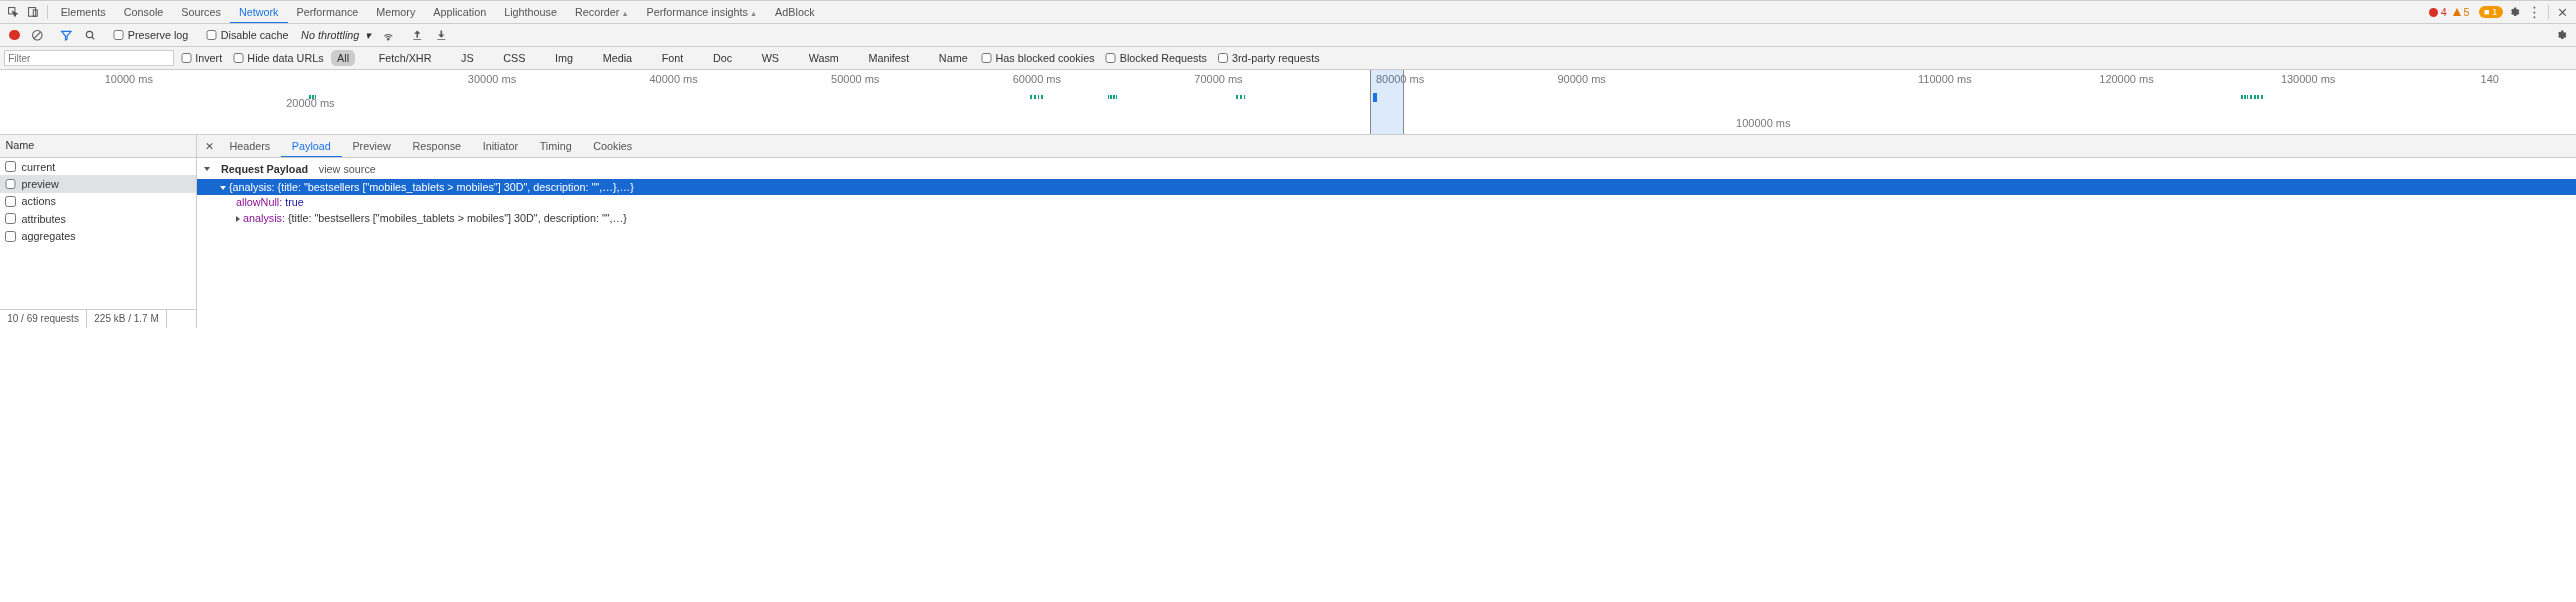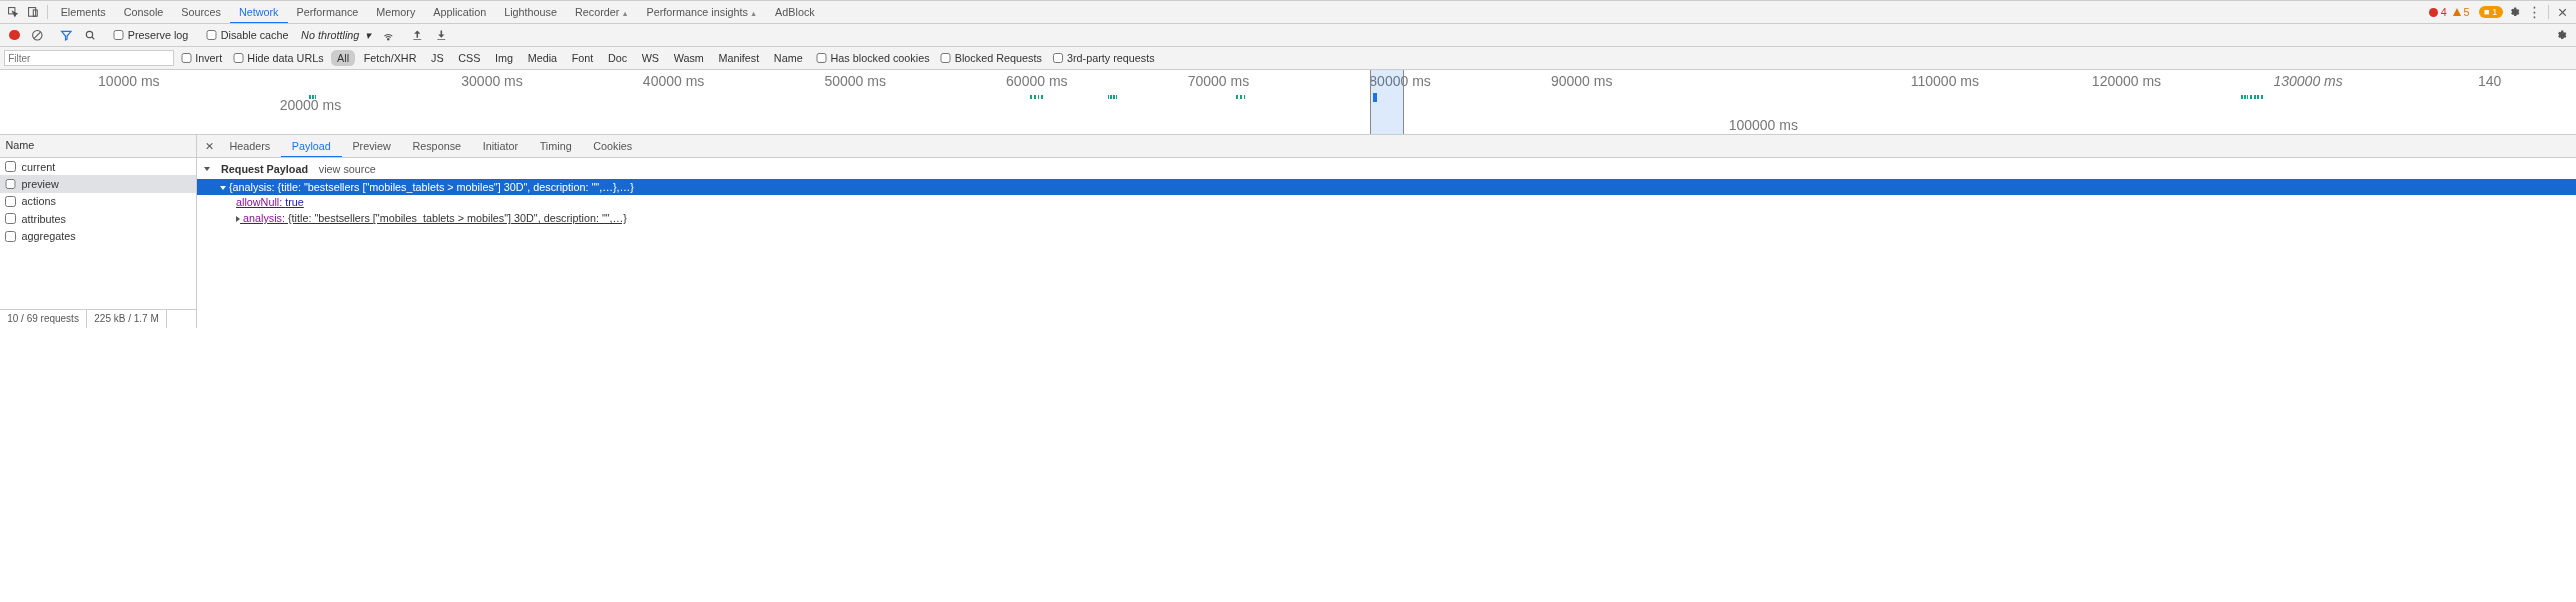--- a/index.html
+++ b/index.html
@@ -30,21 +30,21 @@
 .select-plain { border: none; background: transparent; padding: 1.8px 3.6px; color: #333; font-style: italic; }
 
 
 .filter-bar { display: flex; align-items: center; height: 23px; background: #f3f3f3; border-bottom: 0.9px solid #ccc; padding: 0 3.6px; gap: 3.6px; }
 .filter-input { width: 170px; height: 16px; border: 0.9px solid #ccc; padding: 0.9px 3.6px; font-size: 10px; }
 .type-btn { padding: 1.8px 6.3px; border-radius: 5.4px; cursor: pointer; color: #333; }
 .type-btn.active { background: #ccc; }
 
 
 .timeline { position: relative; height: 65px; border-bottom: 0.9px solid #ccc; background: #fff; overflow: hidden; }
-.tick { position: absolute; top: 2.7px; font-size: 14px; color: #777; transform: translateX(-50%); }
+.tick { position: absolute; top: 2.7px; font-size: 11px; color: #777; transform: translateX(-50%); }
 .scrub { position: absolute; top: 0; bottom: 0; background: rgba(26,115,232,0.15); border-left: 0.9px solid #888; border-right: 0.9px solid #888; }
 .dotrow { position: absolute; top: 25px; height: 3.6px; }
 .dot { position: absolute; width: 1.8px; height: 3.6px; background: #14a37f; }
 
 
 .main { flex: 1; display: flex; overflow: hidden; }
 
 
 .req-list { width: 197px; border-right: 0.9px solid #ccc; display: flex; flex-direction: column; background: #fff; }
 .req-header { height: 23px; padding: 3.6px 5.4px; border-bottom: 0.9px solid #ccc; font-weight: normal; background: #f3f3f3; color: #333; }
@@ -66,21 +66,21 @@
 .section-head { display: flex; align-items: center; gap: 10.8px; padding: 4.5px 7.2px; }
 .section-head b { font-family: -apple-system, Arial, sans-serif; }
 .section-head a { color: #555; font-family: -apple-system, Arial, sans-serif; cursor: pointer; }
 .tri { display: inline-block; width: 0; height: 0; border-style: solid; vertical-align: middle; }
 .tri-down { border-width: 4.5px 3.6px 0 3.6px; border-color: #555 transparent transparent transparent; }
 .tri-right { border-width: 3.6px 0 3.6px 4.5px; border-color: transparent transparent transparent #555; }
 .row { padding: 1.8px 7.2px 1.8px 23px; white-space: nowrap; }
 .row.sel { background: #1868d1; color: #fff; }
 .row .k { color: #881391; }
 .row .v { color: #1a1aa6; }
-.indent1 { padding-left: 39px; text-decoration: underline; }
+.indent1 { padding-left: 39px; }
 
 svg { width: 12.6px; height: 12.6px; }
 </style>
 </head>
 <body>
 
 <div class="devtools">
 
   <div class="tab-bar">
     <div class="icon-btn">
@@ -191,21 +191,21 @@
   <div class="filter-bar">
     <input class="filter-input" placeholder="Filter" style="">
     <label class="checkbox-wrap">
         <input type="checkbox" style="">
         <span>Invert</span>
       </label>
     <label class="checkbox-wrap">
         <input type="checkbox" style="">
         <span>Hide data URLs</span>
       </label>
-    <div id="type-btns" style="display:flex;gap:2px">
+    <div id="type-btns" style="display:flex;gap:17px">
         <div class="type-btn active">All</div>
         <div class="type-btn">Fetch/XHR</div>
         <div class="type-btn">JS</div>
         <div class="type-btn">CSS</div>
         <div class="type-btn">Img</div>
         <div class="type-btn">Media</div>
         <div class="type-btn">Font</div>
         <div class="type-btn">Doc</div>
         <div class="type-btn">WS</div>
         <div class="type-btn">Wasm</div>
@@ -233,21 +233,21 @@
         <div class="tick" style="left: 19.1%;">30000 ms</div>
         <div class="tick" style="left: 26.15%;">40000 ms</div>
         <div class="tick" style="left: 33.2%;">50000 ms</div>
         <div class="tick" style="left: 40.25%;">60000 ms</div>
         <div class="tick" style="left: 47.3%;">70000 ms</div>
         <div class="tick" style="left: 54.35%;">80000 ms</div>
         <div class="tick" style="left: 61.4%;">90000 ms</div>
         <div class="tick" style="left: 68.45%; margin-top: 44px;">100000 ms</div>
         <div class="tick" style="left: 75.5%;">110000 ms</div>
         <div class="tick" style="left: 82.55%;">120000 ms</div>
-        <div class="tick" style="left: 89.6%; font-style: italic;">130000 ms</div>
+        <div class="tick" style="left: 89.6%;">130000 ms</div>
         <div class="tick" style="left: 96.65%;">140</div>
       </div>
     <div class="scrub" style="left:53.2%;width:1.3%">
         <div style="position:absolute;bottom:32px;left:1.8px;width:3.6px;height:9px;background:#1a73e8"></div>
       </div>
     <div class="dotrow" style="left:12%">
         <div class="dot" style="left:0"></div>
         <div class="dot" style="left:2.7px"></div>
         <div class="dot" style="left:5.4px"></div>
       </div>

